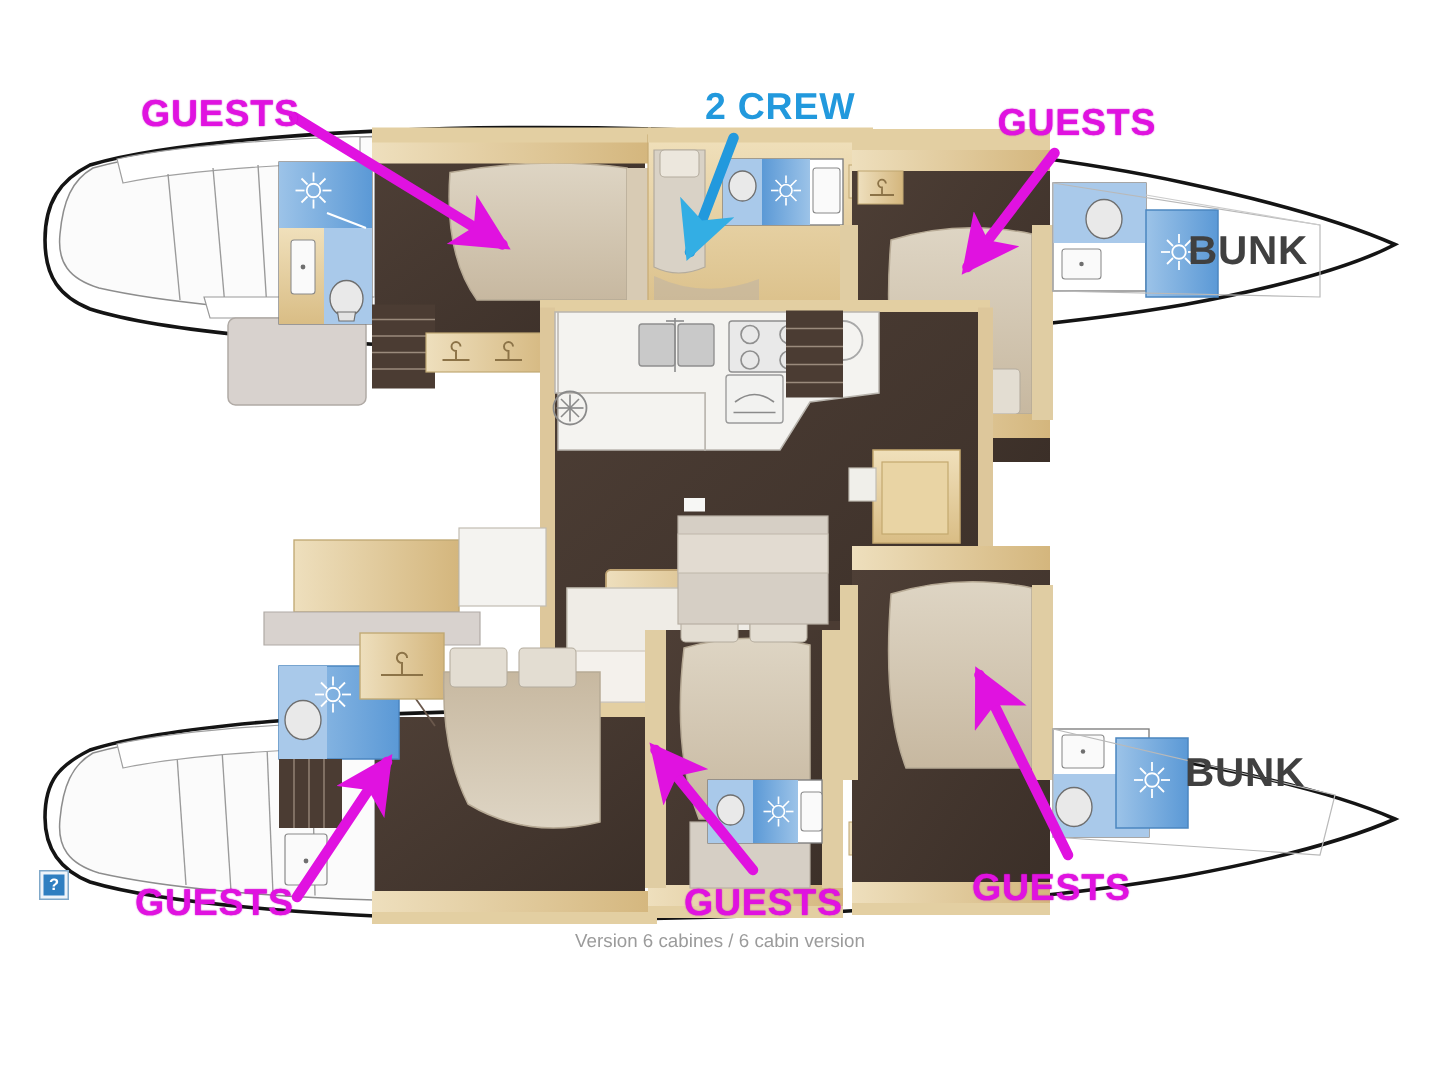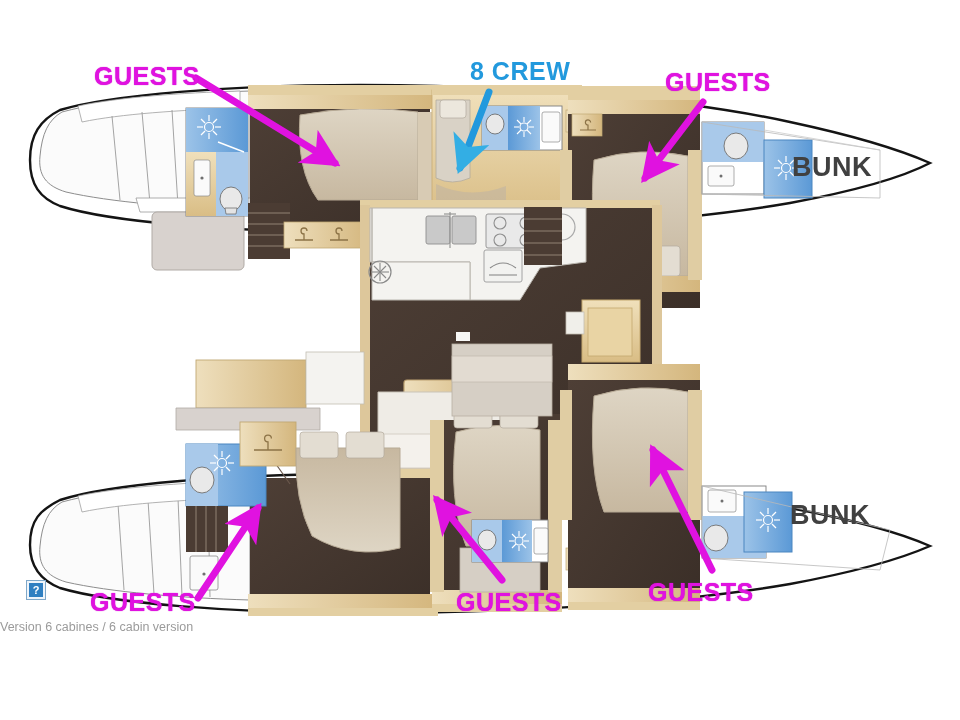--- a/index.html
+++ b/index.html
@@ -14,21 +14,21 @@
     font-family:"Liberation Sans", sans-serif;
     font-weight:700;
     letter-spacing:.5px;
     white-space:nowrap;
     user-select:none;
   }
   .lbl-guest{color:#e012e0;font-size:25px;text-shadow:0 0 1px #c400c4;}
   .lbl-crew{color:#2299dd;font-size:25px;}
   .lbl-bunk{color:#404040;font-size:27px;}
   .caption{
-    position:absolute;left:0;top:620px;width:960px;
+    position:absolute;left:0;top:620px;width:960px;text-align:center;
     font-size:12.5px;color:#9b9b9b;font-family:"Liberation Sans", sans-serif;
   }
   .helpbox{
     position:absolute;left:26px;top:580px;width:20px;height:20px;
     border:1px solid #7fa8c9;background:#eef4fa;
     display:flex;align-items:center;justify-content:center;
     box-sizing:border-box;
   }
   .helpbox .inner{
     width:14px;height:14px;background:#2f7fc1;color:#fff;font-size:11px;
@@ -474,21 +474,21 @@
         <line x1="489" y1="92" x2="460" y2="168" stroke="#2299dd" stroke-width="7" stroke-linecap="round" marker-end="url(#mArrowC)"></line>
         <line x1="703" y1="102" x2="645" y2="178" stroke="#e012e0" stroke-width="7" stroke-linecap="round" marker-end="url(#mArrowM)"></line>
         <line x1="198" y1="598" x2="258" y2="508" stroke="#e012e0" stroke-width="7" stroke-linecap="round" marker-end="url(#mArrowM)"></line>
         <line x1="502" y1="580" x2="437" y2="500" stroke="#e012e0" stroke-width="7" stroke-linecap="round" marker-end="url(#mArrowM)"></line>
         <line x1="712" y1="570" x2="653" y2="450" stroke="#e012e0" stroke-width="7" stroke-linecap="round" marker-end="url(#mArrowM)"></line>
       </g>
   </svg>
 
   <div id="label-layer">
       <div class="lbl lbl-guest" style="left: 94px; top: 62px;">GUESTS</div>
-      <div class="lbl lbl-crew" style="left: 470px; top: 57px;">8 CREW</div>
+      <div class="lbl lbl-crew" style="left: 470px; top: 57px;">2 CREW</div>
       <div class="lbl lbl-guest" style="left: 665px; top: 68px;">GUESTS</div>
       <div class="lbl lbl-bunk" style="left: 792px; top: 152px;">BUNK</div>
       <div class="lbl lbl-bunk" style="left: 790px; top: 500px;">BUNK</div>
       <div class="lbl lbl-guest" style="left: 90px; top: 588px;">GUESTS</div>
       <div class="lbl lbl-guest" style="left: 456px; top: 588px;">GUESTS</div>
       <div class="lbl lbl-guest" style="left: 648px; top: 578px;">GUESTS</div>
     </div>
 
   <div class="caption">Version 6 cabines / 6 cabin version</div>
 

